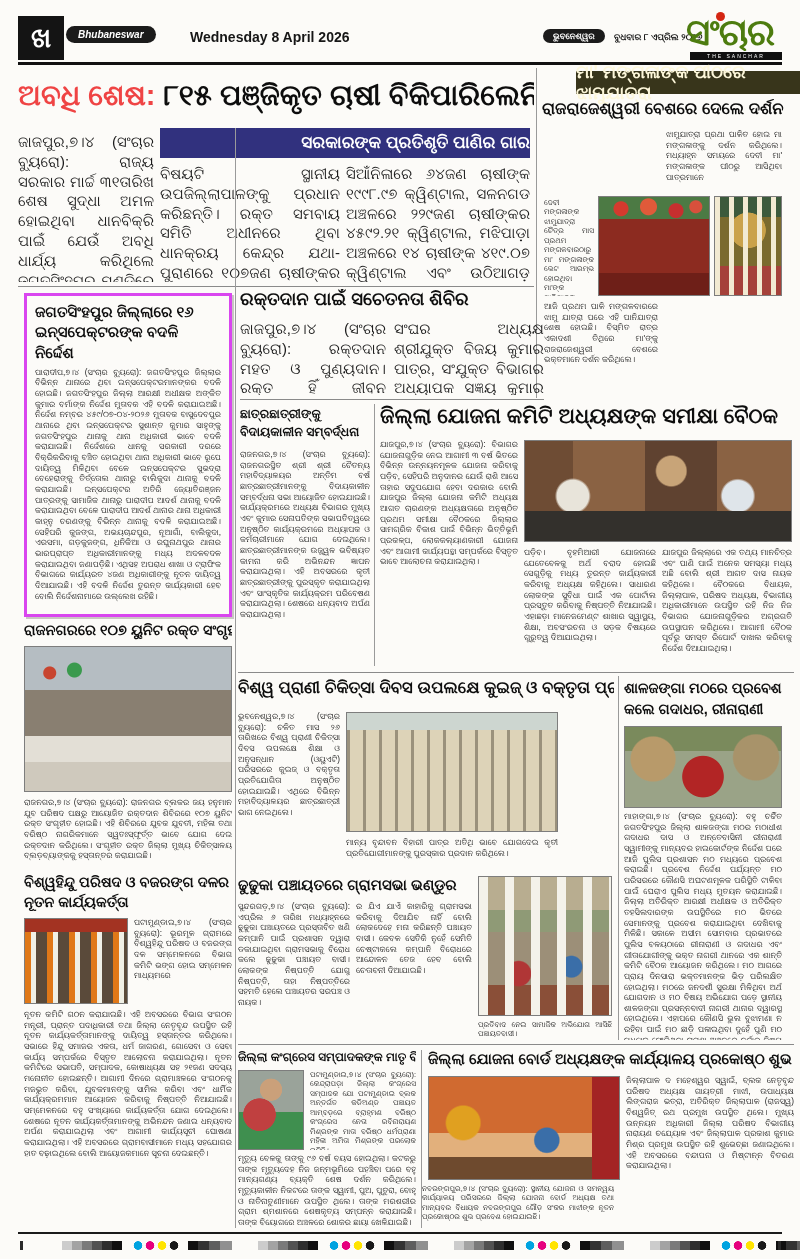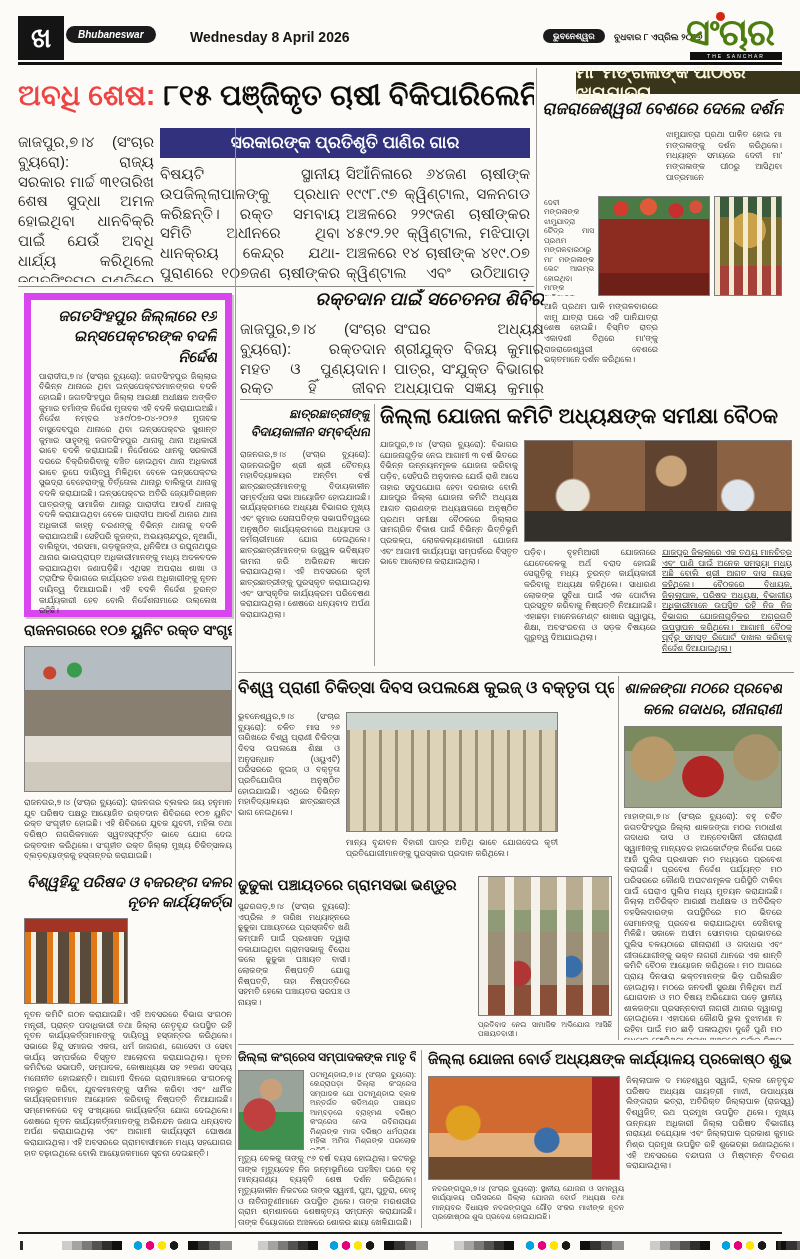--- a/index.html
+++ b/index.html
@@ -5,32 +5,32 @@
   html,body{margin:0;padding:0;background:#e9e7e2;}
   #page{position:relative;width:800px;height:1259px;background:#fcfbf8;margin:0 auto;
         font-family:"Liberation Sans","DejaVu Sans",sans-serif;color:#161616;overflow:hidden;}
   .abs{position:absolute;}
   .body{font-size:15px;line-height:1.32;text-align:justify;color:#1d1d1d;overflow:hidden;}
   .body.sm{font-size:8.2px;line-height:1.3;}
   .body.xs{font-size:7.4px;line-height:1.28;}
   .rule-h{background:#8a8a8a;height:1px;}
   .rule-v{background:#9a9a9a;width:1px;}
   .head{font-weight:bold;color:#0d0d0d;overflow:hidden;}
-  .center{text-align:right;font-style:italic;}
+  .center{text-align:left;}
   .photo{border:1px solid #7d7d7d;box-sizing:border-box;}
   
   .ed-box{background:#141414;color:#fff;font-size:27px;font-weight:bold;display:flex;align-items:center;justify-content:center;}
   .pill{background:#1b1b1b;color:#fff;border-radius:9px;font-weight:bold;display:flex;align-items:center;justify-content:center;}
   .logo{font-size:37px;font-weight:bold;letter-spacing:-1px;color:#4d7c0f;line-height:1;}
   .logo-dot{width:9px;height:9px;border-radius:50%;background:#d42613;}
   .logo-strip{background:#101010;color:#fff;font-size:5px;letter-spacing:2px;display:flex;align-items:center;justify-content:center;}
   .kicker{background:#38351b;color:#fdf7da;font-weight:bold;display:flex;align-items:center;justify-content:center;}
-  .bluebox{background:#31317e;color:#ffffff;font-weight:bold;display:flex;align-items:center;justify-content:center;}
+  .bluebox{background:#31317e;color:#ffffff;font-weight:bold;display:flex;align-items:center;justify-content:flex-end;}
   .lead-k{color:#ef4444;}
-  .boxed{border:7px solid #d946ef;box-shadow:2px 2px 0 #c9c7c2;background:#fcfbf8;box-sizing:border-box;padding:6px 8px;}
+  .boxed{border:3px solid #d946ef;box-shadow:2px 2px 0 #c9c7c2;background:#fcfbf8;box-sizing:border-box;padding:6px 8px;}
   
   .ph-temple-crowd{background:
     radial-gradient(circle at 20% 12%,#d43a2e 0 7px,transparent 8px),
     radial-gradient(circle at 45% 10%,#e05a3a 0 8px,transparent 9px),
     radial-gradient(circle at 70% 14%,#c62f2f 0 7px,transparent 8px),
     radial-gradient(circle at 88% 10%,#d8503c 0 6px,transparent 7px),
     linear-gradient(180deg,#4c7a44 0 22%,#8c2b20 22% 78%,#6e1f18 78% 100%);}
   .ph-deity{background:
     repeating-linear-gradient(90deg,#f2ead2 0 5px,transparent 5px 14px),
     radial-gradient(circle at 50% 34%,#caa24a 0 24%,transparent 25%),
@@ -129,29 +129,30 @@
   <div class="abs rule-h" style="left:240px;top:399px;width:304px;"></div>
 
   <div class="abs head center" style="left:240px;top:406px;width:130px;height:38px;font-size:12.5px;line-height:1.4;">ଛାତ୍ରଛାତ୍ରୀଙ୍କୁ ବିଦାୟକାଳୀନ ସମ୍ବର୍ଦ୍ଧନା ସଭା</div>
   <div class="abs body sm" style="left:240px;top:450px;width:130px;height:214px;">ରାଜନଗର,୭।୪ (ସଂଚାର ବ୍ୟୁରୋ): ରାଜନଗରସ୍ଥିତ ଶ୍ରୀ ଶ୍ରୀ ଚୈତନ୍ୟ ମହାବିଦ୍ୟାଳୟର ଅନ୍ତିମ ବର୍ଷ ଛାତ୍ରଛାତ୍ରୀମାନଙ୍କୁ ବିଦାୟକାଳୀନ ସମ୍ବର୍ଦ୍ଧନା ସଭା ଆୟୋଜିତ ହୋଇଯାଇଛି। କାର୍ଯ୍ୟକ୍ରମରେ ଅଧ୍ୟକ୍ଷ ବିଭାଗର ମୁଖ୍ୟ ଏବଂ କୁମାର ସେନାପତିଙ୍କ ସଭାପତିତ୍ୱରେ ଅନୁଷ୍ଠିତ କାର୍ଯ୍ୟକ୍ରମରେ ଅଧ୍ୟାପକ ଓ କର୍ମଚାରୀମାନେ ଯୋଗ ଦେଇଥିଲେ। ଛାତ୍ରଛାତ୍ରୀମାନଙ୍କ ଉଜ୍ଜ୍ୱଳ ଭବିଷ୍ୟତ କାମନା କରି ଅଭିନନ୍ଦନ ଜ୍ଞାପନ କରାଯାଇଥିଲା। ଏହି ଅବସରରେ କୃତୀ ଛାତ୍ରଛାତ୍ରୀଙ୍କୁ ପୁରସ୍କୃତ କରାଯାଇଥିଲା ଏବଂ ସାଂସ୍କୃତିକ କାର୍ଯ୍ୟକ୍ରମ ପରିବେଷଣ କରାଯାଇଥିଲା। ଶେଷରେ ଧନ୍ୟବାଦ ଅର୍ପଣ କରାଯାଇଥିଲା।</div>
   <div class="abs rule-v" style="left:374px;top:404px;height:262px;"></div>
 
   <div class="abs head" style="left:380px;top:404px;width:414px;height:30px;font-size:21px;white-space:nowrap;">ଜିଲ୍ଲା ଯୋଜନା କମିଟି ଅଧ୍ୟକ୍ଷଙ୍କ ସମୀକ୍ଷା ବୈଠକ</div>
   <div class="abs photo ph-meeting" style="left:524px;top:440px;width:268px;height:102px;"></div>
   <div class="abs body sm" style="left:380px;top:440px;width:138px;height:228px;">ଯାଜପୁର,୭।୪ (ସଂଚାର ବ୍ୟୁରୋ): ବିଭାଗର ଯୋଜନାଗୁଡ଼ିକ ନେଇ ଆଗାମୀ ୩ ବର୍ଷ ଭିତରେ ବିଭିନ୍ନ ଉନ୍ନୟନମୂଳକ ଯୋଜନା କରିବାକୁ ପଡ଼ିବ, ସେହିପରି ଅନୁଦାନର ଯେଉଁ ରାଶି ଆସେ ତାହାର ସଦୁପଯୋଗ ହେବା ଦରକାର ବୋଲି ଯାଜପୁର ଜିଲ୍ଲା ଯୋଜନା କମିଟି ଅଧ୍ୟକ୍ଷ ଆଗତ ଚାରଣଙ୍କ ଅଧ୍ୟକ୍ଷତାରେ ଅନୁଷ୍ଠିତ ପ୍ରଥମ ସମୀକ୍ଷା ବୈଠକରେ ଜିଲ୍ଲାର ସାମଗ୍ରିକ ବିକାଶ ପାଇଁ ବିଭିନ୍ନ ଭିତ୍ତିଭୂମି ପ୍ରକଳ୍ପ, ଲୋକକଲ୍ୟାଣକାରୀ ଯୋଜନା ଏବଂ ଆଗାମୀ କାର୍ଯ୍ୟପନ୍ଥା ସମ୍ପର୍କରେ ବିସ୍ତୃତ ଭାବେ ଆଲୋଚନା କରାଯାଇଥିଲା।</div>
   <div class="abs body sm" style="left:524px;top:548px;width:132px;height:120px;">ପଡ଼ିବ। ବୃହମିଆରୀ ଯୋଜନାରେ ଯେତେବେଳକୁ ଅର୍ଥ ବରାଦ ହୋଇଛି ସେଗୁଡ଼ିକୁ ମଧ୍ୟ ତୁରନ୍ତ କାର୍ଯ୍ୟକାରୀ କରିବାକୁ ଅଧ୍ୟକ୍ଷ କହିଥିଲେ। ସାଧାରଣ ଲୋକଙ୍କ ସୁବିଧା ପାଇଁ ଏକ ପୋର୍ଟାଲ ପ୍ରସ୍ତୁତ କରିବାକୁ ନିଷ୍ପତ୍ତି ନିଆଯାଇଛି। ଏହାଛଡ଼ା ମାନେଜମେଣ୍ଟ ଶାଖାର ସ୍ୱାସ୍ଥ୍ୟ, ଶିକ୍ଷା, ଅବସଂରଚନା ଓ ସଡ଼କ ବିଷୟରେ ଗୁରୁତ୍ୱ ଦିଆଯାଇଥିଲା।</div>
-  <div class="abs body sm" style="left:662px;top:548px;width:130px;height:120px;text-decoration:underline;">ଯାଜପୁର ଜିଲ୍ଲାରେ ଏକ ତଥ୍ୟ ମାନଚିତ୍ର ଏବଂ ପାଣି ପାଇଁ ଅନେକ ସମସ୍ୟା ମଧ୍ୟ ଅଛି ବୋଲି ଶ୍ରୀ ଆଗତ ଦାସ ନାୟକ କହିଥିଲେ। ବୈଠକରେ ବିଧାୟକ, ଜିଲ୍ଲାପାଳ, ପରିଷଦ ଅଧ୍ୟକ୍ଷ, ବିଭାଗୀୟ ଅଧିକାରୀମାନେ ଉପସ୍ଥିତ ରହି ନିଜ ନିଜ ବିଭାଗର ଯୋଜନାଗୁଡ଼ିକର ଅଗ୍ରଗତି ଉପସ୍ଥାପନ କରିଥିଲେ। ଆଗାମୀ ବୈଠକ ପୂର୍ବରୁ ସମସ୍ତ ରିପୋର୍ଟ ଦାଖଲ କରିବାକୁ ନିର୍ଦ୍ଦେଶ ଦିଆଯାଇଥିଲା।</div>
+  <div class="abs body sm" style="left:662px;top:548px;width:130px;height:120px;">ଯାଜପୁର ଜିଲ୍ଲାରେ ଏକ ତଥ୍ୟ ମାନଚିତ୍ର ଏବଂ ପାଣି ପାଇଁ ଅନେକ ସମସ୍ୟା ମଧ୍ୟ ଅଛି ବୋଲି ଶ୍ରୀ ଆଗତ ଦାସ ନାୟକ କହିଥିଲେ। ବୈଠକରେ ବିଧାୟକ, ଜିଲ୍ଲାପାଳ, ପରିଷଦ ଅଧ୍ୟକ୍ଷ, ବିଭାଗୀୟ ଅଧିକାରୀମାନେ ଉପସ୍ଥିତ ରହି ନିଜ ନିଜ ବିଭାଗର ଯୋଜନାଗୁଡ଼ିକର ଅଗ୍ରଗତି ଉପସ୍ଥାପନ କରିଥିଲେ। ଆଗାମୀ ବୈଠକ ପୂର୍ବରୁ ସମସ୍ତ ରିପୋର୍ଟ ଦାଖଲ କରିବାକୁ ନିର୍ଦ୍ଦେଶ ଦିଆଯାଇଥିଲା।</div>
   <div class="abs rule-h" style="left:238px;top:672px;width:556px;"></div>
 
   <div class="abs head" style="left:24px;top:622px;width:208px;height:20px;font-size:14.5px;white-space:nowrap;">ରାଜନଗରରେ ୧୦୭ ୟୁନିଟ ରକ୍ତ ସଂଗୃହୀତ</div>
   <div class="abs photo ph-bloodcamp" style="left:24px;top:646px;width:208px;height:146px;"></div>
   <div class="abs body sm" style="left:24px;top:798px;width:208px;height:68px;">ରାଜନଗର,୭।୪ (ସଂଚାର ବ୍ୟୁରୋ): ରାଜନଗର ବ୍ଲକର ଜୟ ହନୁମାନ ଯୁବ ପରିଷଦ ପକ୍ଷରୁ ଆୟୋଜିତ ରକ୍ତଦାନ ଶିବିରରେ ୧୦୭ ୟୁନିଟ ରକ୍ତ ସଂଗୃହୀତ ହୋଇଛି। ଏହି ଶିବିରରେ ଯୁବକ ଯୁବତୀ, ମହିଳା ତଥା ବରିଷ୍ଠ ନାଗରିକମାନେ ସ୍ୱତଃସ୍ଫୂର୍ତ୍ତ ଭାବେ ଯୋଗ ଦେଇ ରକ୍ତଦାନ କରିଥିଲେ। ସଂଗୃହୀତ ରକ୍ତ ଜିଲ୍ଲା ମୁଖ୍ୟ ଚିକିତ୍ସାଳୟ ବ୍ଲଡ଼ବ୍ୟାଙ୍କକୁ ହସ୍ତାନ୍ତର କରାଯାଇଛି।</div>
 
   <div class="abs head center" style="left:24px;top:872px;width:208px;height:40px;font-size:14.5px;line-height:1.4;">ବିଶ୍ୱହିନ୍ଦୁ ପରିଷଦ ଓ ବଜରଙ୍ଗ ଦଳର ନୂତନ କାର୍ଯ୍ୟକର୍ତ୍ତା</div>
   <div class="abs photo ph-vhp" style="left:24px;top:918px;width:104px;height:86px;"></div>
+  <div class="abs body sm" style="left:134px;top:918px;width:98px;height:86px;">ପଟାମୁଣ୍ଡାଇ,୭।୪ (ସଂଚାର ବ୍ୟୁରୋ): ଭୂରମୂଳ ଗ୍ରାମରେ ବିଶ୍ୱହିନ୍ଦୁ ପରିଷଦ ଓ ବଜରଙ୍ଗ ଦଳ ସମ୍ମେଳନରେ ବିଭାଗ କମିଟି ଭଙ୍ଗ ହୋଇ ସମ୍ମେଳନ ମାଧ୍ୟମରେ</div>
   <div class="abs body sm" style="left:24px;top:1010px;width:208px;height:220px;">ନୂତନ କମିଟି ଗଠନ କରାଯାଇଛି। ଏହି ଅବସରରେ ବିଭାଗ ସଂଗଠନ ମନ୍ତ୍ରୀ, ପ୍ରାନ୍ତ ପଦାଧିକାରୀ ତଥା ଜିଲ୍ଲା ନେତୃବୃନ୍ଦ ଉପସ୍ଥିତ ରହି ନୂତନ କାର୍ଯ୍ୟକର୍ତ୍ତାମାନଙ୍କୁ ଦାୟିତ୍ୱ ହସ୍ତାନ୍ତର କରିଥିଲେ। ସଭାରେ ହିନ୍ଦୁ ସମାଜର ଏକତା, ଧର୍ମ ଜାଗରଣ, ଗୋସେବା ଓ ସେବା କାର୍ଯ୍ୟ ସମ୍ପର୍କରେ ବିସ୍ତୃତ ଆଲୋଚନା କରାଯାଇଥିଲା। ନୂତନ କମିଟିରେ ସଭାପତି, ସମ୍ପାଦକ, କୋଷାଧ୍ୟକ୍ଷ ସହ ୨୧ଜଣ ସଦସ୍ୟ ମନୋନୀତ ହୋଇଛନ୍ତି। ଆଗାମୀ ଦିନରେ ଗ୍ରାମାଞ୍ଚଳରେ ସଂଗଠନକୁ ମଜଭୁତ କରିବା, ଯୁବକମାନଙ୍କୁ ସାମିଲ କରିବା ଏବଂ ଧାର୍ମିକ କାର୍ଯ୍ୟକ୍ରମମାନ ଆୟୋଜନ କରିବାକୁ ନିଷ୍ପତ୍ତି ନିଆଯାଇଛି। ସମ୍ମେଳନରେ ବହୁ ସଂଖ୍ୟାରେ କାର୍ଯ୍ୟକର୍ତ୍ତା ଯୋଗ ଦେଇଥିଲେ। ଶେଷରେ ନୂତନ କାର୍ଯ୍ୟକର୍ତ୍ତାମାନଙ୍କୁ ଅଭିନନ୍ଦନ ଜଣାଇ ଧନ୍ୟବାଦ ଅର୍ପଣ କରାଯାଇଥିଲା ଏବଂ ଆଗାମୀ କାର୍ଯ୍ୟସୂଚୀ ଘୋଷଣା କରାଯାଇଥିଲା। ଏହି ଅବସରରେ ଗ୍ରାମବାସୀମାନେ ମଧ୍ୟ ସହଯୋଗର ହାତ ବଢ଼ାଇଥିଲେ ବୋଲି ଆୟୋଜକମାନେ ସୂଚନା ଦେଇଛନ୍ତି।</div>
   <div class="abs rule-v" style="left:235px;top:128px;height:1100px;"></div>
 
   <div class="abs kicker" style="left:544px;top:71px;width:238px;height:23px;font-size:18px;margin-left:32px;">
     <span>ମା' ମଙ୍ଗଳାଙ୍କ ପୀଠରେ ଝାମୁଯାତ୍ରା</span>
   </div>
   <div class="abs head center" style="left:542px;top:99px;width:242px;height:24px;font-size:16.5px;white-space:nowrap;">ରାଜରାଜେଶ୍ୱରୀ ବେଶରେ ଦେଲେ ଦର୍ଶନ</div>
   <div class="abs body sm" style="left:666px;top:130px;width:116px;height:64px;">ଝାମୁଯାତ୍ରା ପ୍ରଥା ପାଳିତ ହୋଇ ମା ମଙ୍ଗଳାଙ୍କୁ ଦର୍ଶନ କରିଥିଲେ। ମଧ୍ୟାହ୍ନ ସମୟରେ ଦେବୀ ମା' ମଙ୍ଗଳାଙ୍କ ପୀଠରୁ ଆସିଥିବା ପାତ୍ରମାନେ</div>
   <div class="abs body xs" style="left:544px;top:198px;width:50px;height:98px;">ଦେବୀ ମଙ୍ଗଳାଙ୍କ ଝାମୁଯାତ୍ରା ଚୈତ୍ର ମାସ ପ୍ରଥମ ମଙ୍ଗଳବାରଠାରୁ ମା' ମଙ୍ଗଳାଙ୍କ ଭେଟ ଆରମ୍ଭ ହୋଇଥିବା ମା'ଙ୍କ ପାନିଯାତ୍ରା</div>
   <div class="abs photo ph-temple-crowd" style="left:598px;top:196px;width:112px;height:100px;"></div>
@@ -160,36 +161,37 @@
 
   <div class="abs head" style="left:238px;top:678px;width:376px;height:26px;font-size:16.5px;white-space:nowrap;">ବିଶ୍ୱ ପ୍ରାଣୀ ଚିକିତ୍ସା ଦିବସ ଉପଲକ୍ଷେ କୁଇଜ୍ ଓ ବକ୍ତୃତା ପ୍ରତିଯୋଗିତା</div>
   <div class="abs body sm" style="left:238px;top:712px;width:102px;height:156px;">ଭୁବନେଶ୍ୱର,୭।୪ (ସଂଚାର ବ୍ୟୁରୋ): ଚଳିତ ମାସ ୨୬ ତାରିଖରେ ବିଶ୍ୱ ପ୍ରାଣୀ ଚିକିତ୍ସା ଦିବସ ଉପଲକ୍ଷେ ଶିକ୍ଷା ଓ ଅନୁସନ୍ଧାନ (ଓୟୁଏଟି) ପରିସରରେ କୁଇଜ୍ ଓ ବକ୍ତୃତା ପ୍ରତିଯୋଗିତା ଅନୁଷ୍ଠିତ ହୋଇଯାଇଛି। ଏଥିରେ ବିଭିନ୍ନ ମହାବିଦ୍ୟାଳୟର ଛାତ୍ରଛାତ୍ରୀ ଭାଗ ନେଇଥିଲେ।</div>
   <div class="abs photo ph-campus" style="left:346px;top:712px;width:212px;height:120px;"></div>
   <div class="abs body sm" style="left:346px;top:838px;width:212px;height:30px;">ମାନ୍ୟ ବୃନ୍ଦାବନ ବିହାରୀ ପାତ୍ର ଅତିଥି ଭାବେ ଯୋଗଦେଇ କୃତୀ ପ୍ରତିଯୋଗୀମାନଙ୍କୁ ପୁରସ୍କାର ପ୍ରଦାନ କରିଥିଲେ।</div>
   <div class="abs rule-v" style="left:618px;top:676px;height:364px;"></div>
 
   <div class="abs head" style="left:238px;top:876px;width:236px;height:22px;font-size:15px;white-space:nowrap;">ଢୁଢୁକା ପଞ୍ଚାୟତରେ ଗ୍ରାମସଭା ଭଣ୍ଡୁର</div>
   <div class="abs photo ph-protest" style="left:478px;top:876px;width:134px;height:140px;"></div>
   <div class="abs body sm" style="left:238px;top:902px;width:112px;height:138px;">ସୁନ୍ଦରଗଡ଼,୭।୪ (ସଂଚାର ବ୍ୟୁରୋ): ଏପ୍ରିଲ ୬ ତାରିଖ ମଧ୍ୟାହ୍ନରେ ଢୁଢୁକା ପଞ୍ଚାୟତରେ ପ୍ରସ୍ତାବିତ ଖଣି କମ୍ପାନି ପାଇଁ ପ୍ରଶାସନ ଦ୍ୱାରା ଡକାଯାଇଥିବା ଗ୍ରାମସଭାକୁ ବିରୋଧ କଲେ ଢୁଢୁକା ପଞ୍ଚାୟତ ବାସୀ। ଲୋକଙ୍କ ନିଷ୍ପତ୍ତି ଯୋଗୁ ନିଷ୍ପତ୍ତି, ତାହା ନିଷ୍ପତ୍ତିରେ ସହମତି ହେଲେ ପଞ୍ଚାୟତର ସରପଞ୍ଚ ଓ ନାୟକ।</div>
+  <div class="abs body sm" style="left:356px;top:902px;width:116px;height:138px;">ର ଯିଏ ଯାଏଁ କାହାରିକୁ ଗ୍ରାମସଭା କରିବାକୁ ଦିଆଯିବ ନାହିଁ ବୋଲି ଲୋକଦେହେ ମନା କରିଛନ୍ତି ପଞ୍ଚାୟତ ବାସୀ। କେବଳ ସେତିକି ନୁହେଁ ସେମିତି ଚେଷ୍ଟାକଲେ କମ୍ପାନି ବିରୋଧରେ ଆନ୍ଦୋଳନ ତେଜ ହେବ ବୋଲି ଚେତାବନୀ ଦିଆଯାଇଛି।</div>
   <div class="abs body xs" style="left:478px;top:1020px;width:134px;height:20px;">ପ୍ରତିବାଦ ନେଇ ସାମାଜିକ ଅଭିଯୋଗ ଆସିଛି ପଞ୍ଚାୟତବାସୀ।</div>
   <div class="abs rule-h" style="left:238px;top:1044px;width:556px;"></div>
 
   <div class="abs head center" style="left:624px;top:678px;width:158px;height:42px;font-size:14.5px;line-height:1.45;">ଶାଳଜଙ୍ଗା ମଠରେ ପ୍ରବେଶ କଲେ ଗଦାଧର, ରୀନାରାଣୀ</div>
   <div class="abs photo ph-salajanga" style="left:624px;top:726px;width:158px;height:82px;"></div>
   <div class="abs body sm" style="left:624px;top:812px;width:158px;height:228px;">ମାହାଙ୍ଗା,୭।୪ (ସଂଚାର ବ୍ୟୁରୋ): ବହୁ ଚର୍ଚ୍ଚିତ ଜଗତସିଂହପୁର ଜିଲ୍ଲା ଶାଳଜଙ୍ଗା ମଠର ମଠାଧୀଶ ଗଦାଧର ଦାସ ଓ ଅନ୍ତେବାସିନୀ ରୀନାରାଣୀ ସ୍ୱାମୀଙ୍କୁ ମାନ୍ୟବର ହାଇକୋର୍ଟଙ୍କ ନିର୍ଦ୍ଦେଶ ପରେ ଆଜି ପୁଲିସ ପ୍ରଶାସନ ମଠ ମଧ୍ୟରେ ପ୍ରବେଶ କରାଇଛି। ପ୍ରବେଶ ନିର୍ଦ୍ଦେଶ ପର୍ଯ୍ୟନ୍ତ ମଠ ପରିସରରେ କୌଣସି ଅଘଟଣମୂଳକ ପରିସ୍ଥିତି ଟାଳିବା ପାଇଁ ଘେରାଏ ପୁଲିସ ମଧ୍ୟ ମୁତୟନ କରାଯାଇଛି। ଜିଲ୍ଲା ଅତିରିକ୍ତ ଆରକ୍ଷୀ ଅଧୀକ୍ଷକ ଓ ଅତିରିକ୍ତ ତହସିଲଦାରଙ୍କ ଉପସ୍ଥିତିରେ ମଠ ଭିତରେ ସେମାନଙ୍କୁ ପ୍ରବେଶ କରାଯାଇଥିବା ଦେଖିବାକୁ ମିଳିଛି। ସକାଳେ ଅସୀମ ସୋମବାର ପ୍ରଭାତରେ ପୁଲିସ ବଳୟଠାରେ ରୀନାରାଣୀ ଓ ଗଦାଧର ଏବଂ ଗୀତାଯୋଗୀଙ୍କୁ ଭକ୍ତ ନାଗରୀ ଥାନରେ ଏକ ଶାନ୍ତି କମିଟି ବୈଠକ ଆୟୋଜନ କରିଥିଲେ। ମଠ ଆଗରେ ପ୍ରାୟ ଦିନସାରା ଭକ୍ତମାନଙ୍କ ଭିଡ଼ ପରିଲକ୍ଷିତ ହୋଇଥିଲା। ମଠରେ ଜନଦର୍ଶୀ ସୁରକ୍ଷା ମିଳିଥିବା ଅର୍ଥ ଯୋଗଦାନ ଓ ମଠ ବିଷୟ ଅଭିଯୋଗ ପଡ଼େ ସ୍ଥାନୀୟ ଶାଳଜଙ୍ଗା ପ୍ରସନ୍ନବାଦୀ ନାଗରୀ ଥାନାର ଦ୍ୱାରସ୍ଥ ହୋଇଥିଲେ। ଏହାପରେ କୌଣସି ଭୁଲ ବୁଝାମଣା ନ ରହିବା ପାଇଁ ମଠ ଛାଡ଼ି ପଳାଇଥିବା ଦୁହେଁ ପୁଣି ମଠ ମଧ୍ୟକୁ ଫେରିଥିବା ଘଟଣା ଅଞ୍ଚଳରେ ଚର୍ଚ୍ଚାର ବିଷୟ ହୋଇଛି।</div>
 
   <div class="abs head" style="left:238px;top:1050px;width:178px;height:16px;font-size:12px;white-space:nowrap;">ଜିଲ୍ଲା କଂଗ୍ରେସ ସମ୍ପାଦକଙ୍କ ମାତୃ ବିୟୋଗ</div>
   <div class="abs photo ph-portrait" style="left:238px;top:1070px;width:66px;height:80px;"></div>
   <div class="abs body xs" style="left:310px;top:1070px;width:106px;height:80px;">ପଟାମୁଣ୍ଡାଇ,୭।୪ (ସଂଚାର ବ୍ୟୁରୋ): କେନ୍ଦ୍ରାପଡ଼ା ଜିଲ୍ଲା କଂଗ୍ରେସ ସମ୍ପାଦକ ଯୋ ପଟାମୁଣ୍ଡାଇ ବ୍ଲକ ଅନ୍ତର୍ଗତ କଡିଅଣ୍ଡ ପଞ୍ଚାୟତ ଆମ୍ବଡ଼ରେ ବ୍ରାହ୍ମଣ ବରିଷ୍ଠ କଂଗ୍ରେସ ନେତା ରବିନାରାୟଣ ମିଶ୍ରଙ୍କ ମାତା ବରିଷ୍ଠ ଧର୍ମପ୍ରାଣା ମହିଳା ଅମିତା ମିଶ୍ରଙ୍କ ପରଲୋକ ଘଟିଛି।</div>
   <div class="abs body sm" style="left:238px;top:1154px;width:178px;height:74px;">ମୃତ୍ୟୁ ବେଳକୁ ତାଙ୍କୁ ୯୬ ବର୍ଷ ବୟସ ହୋଇଥିଲା। କଟକରୁ ତାଙ୍କ ମୃତ୍ୟୁଦେହ ନିଜ ଜନ୍ମଭୂମିରେ ପହଞ୍ଚିବା ପରେ ବହୁ ମାନ୍ୟଗଣ୍ୟ ବ୍ୟକ୍ତି ଶେଷ ଦର୍ଶନ କରିଥିଲେ। ମୃତ୍ୟୁକାଳୀନ ନିକଟରେ ତାଙ୍କ ସ୍ୱାମୀ, ପୁଅ, ପୁତୁରା, ବୋହୂ ଓ ନାତିନାତୁଣୀମାନେ ଉପସ୍ଥିତ ଥିଲେ। ତାଙ୍କ ମରଶରୀର ଗ୍ରାମ ଶ୍ମଶାନରେ ଶେଷକୃତ୍ୟ ସମ୍ପନ୍ନ କରାଯାଇଛି। ତାଙ୍କ ବିୟୋଗରେ ଅଞ୍ଚଳରେ ଶୋକର ଛାୟା ଖେଳିଯାଇଛି।</div>
   <div class="abs rule-v" style="left:421px;top:1050px;height:178px;"></div>
 
   <div class="abs head" style="left:428px;top:1050px;width:366px;height:20px;font-size:15px;white-space:nowrap;">ଜିଲ୍ଲା ଯୋଜନା ବୋର୍ଡ ଅଧ୍ୟକ୍ଷଙ୍କ କାର୍ଯ୍ୟାଳୟ ପ୍ରକୋଷ୍ଠ ଶୁଭ ପ୍ରବେଶ</div>
   <div class="abs photo ph-boardroom" style="left:428px;top:1076px;width:192px;height:104px;"></div>
-  <div class="abs body xs" style="left:432px;top:1184px;width:192px;height:44px;">ନବରଙ୍ଗପୁର,୭।୪ (ସଂଚାର ବ୍ୟୁରୋ): ସ୍ଥାନୀୟ ଯୋଜନା ଓ ସମନ୍ୱୟ କାର୍ଯ୍ୟାଳୟ ପରିସରରେ ଜିଲ୍ଲା ଯୋଜନା ବୋର୍ଡ ଅଧ୍ୟକ୍ଷ ତଥା ମାନ୍ୟବର ବିଧାୟକ ନବରଙ୍ଗପୁର ଗୌଡ଼ ସଂକର ମାଝୀଙ୍କ ନୂତନ ପ୍ରକୋଷ୍ଠର ଶୁଭ ପ୍ରବେଶ ହୋଇଯାଇଛି।</div>
+  <div class="abs body xs" style="left:422px;top:1184px;width:192px;height:44px;">ନବରଙ୍ଗପୁର,୭।୪ (ସଂଚାର ବ୍ୟୁରୋ): ସ୍ଥାନୀୟ ଯୋଜନା ଓ ସମନ୍ୱୟ କାର୍ଯ୍ୟାଳୟ ପରିସରରେ ଜିଲ୍ଲା ଯୋଜନା ବୋର୍ଡ ଅଧ୍ୟକ୍ଷ ତଥା ମାନ୍ୟବର ବିଧାୟକ ନବରଙ୍ଗପୁର ଗୌଡ଼ ସଂକର ମାଝୀଙ୍କ ନୂତନ ପ୍ରକୋଷ୍ଠର ଶୁଭ ପ୍ରବେଶ ହୋଇଯାଇଛି।</div>
   <div class="abs body sm" style="left:626px;top:1076px;width:168px;height:152px;">ଜିଲ୍ଲାପାଳ ଦ ମହେଶ୍ୱର ସ୍ୱାଇଁ, ବ୍ଲକ ନେତୃବୃନ୍ଦ ପରିଷଦ ଅଧ୍ୟକ୍ଷ ଗାୟତ୍ରୀ ମାଝୀ, ଉପାଧ୍ୟକ୍ଷ ଲିଙ୍ଗରାଜ ଭତ୍ରା, ଅତିରିକ୍ତ ଜିଲ୍ଲାପାଳ (ରାଜସ୍ୱ) ବିଶ୍ୱଜିତ୍ ରଥ ପ୍ରମୁଖ ଉପସ୍ଥିତ ଥିଲେ। ମୁଖ୍ୟ ଉନ୍ନୟନ ଅଧିକାରୀ ଜିଲ୍ଲା ପରିଷଦ ବିଭାଗୀୟ ନାରାୟଣ ଚଯ୍ୟୋଳ ଏବଂ ଜିଲ୍ଲାପାଳ ପ୍ରକାଶ କୁମାର ମିଶ୍ର ପ୍ରମୁଖ ଉପସ୍ଥିତ ରହି ଶୁଭେଚ୍ଛା ଜଣାଇଥିଲେ। ଏହି ଅବସରରେ ବନ୍ଦାପନା ଓ ମିଷ୍ଟାନ୍ନ ବିତରଣ କରାଯାଇଥିଲା।</div>
 
   <div class="abs" style="left:18px;top:1232px;width:764px;height:2px;background:#1b1b1b;"></div>
   <div class="abs reg-tick" style="left:20px;top:1241px;"></div>
   <div class="abs reg-group" style="left:62px;top:1241px;"></div>
   <div class="abs reg-group" style="left:258px;top:1241px;"></div>
   <div class="abs reg-group" style="left:454px;top:1241px;"></div>
   <div class="abs reg-group" style="left:650px;top:1241px;"></div>
   <div class="abs reg-tick" style="left:778px;top:1241px;"></div>
 

